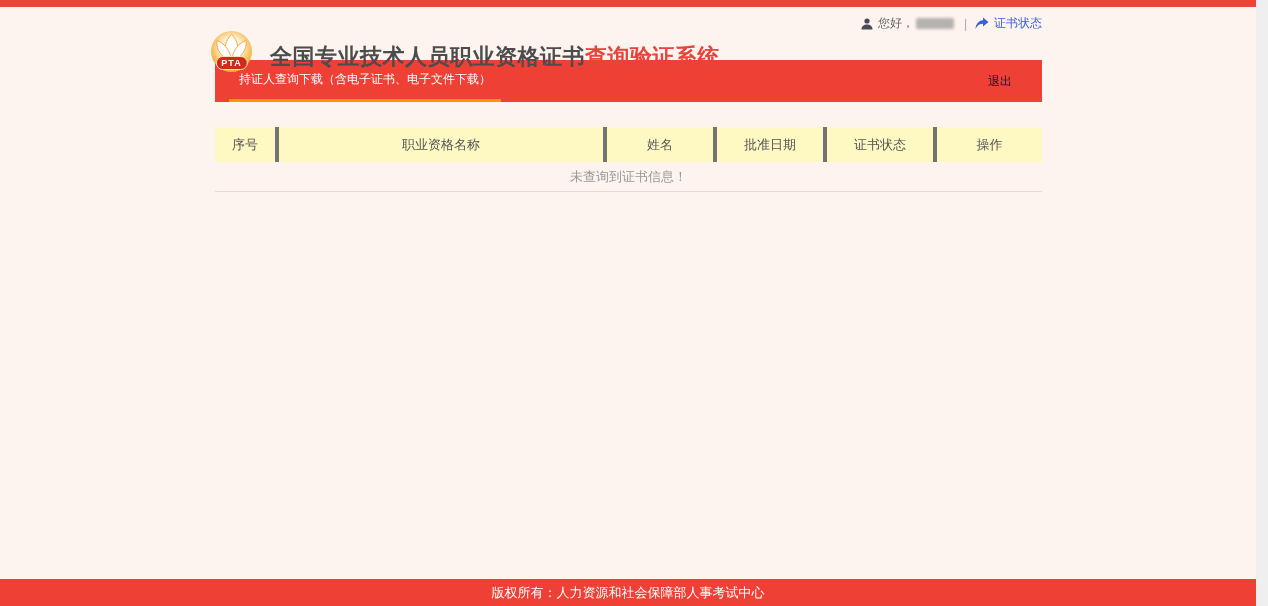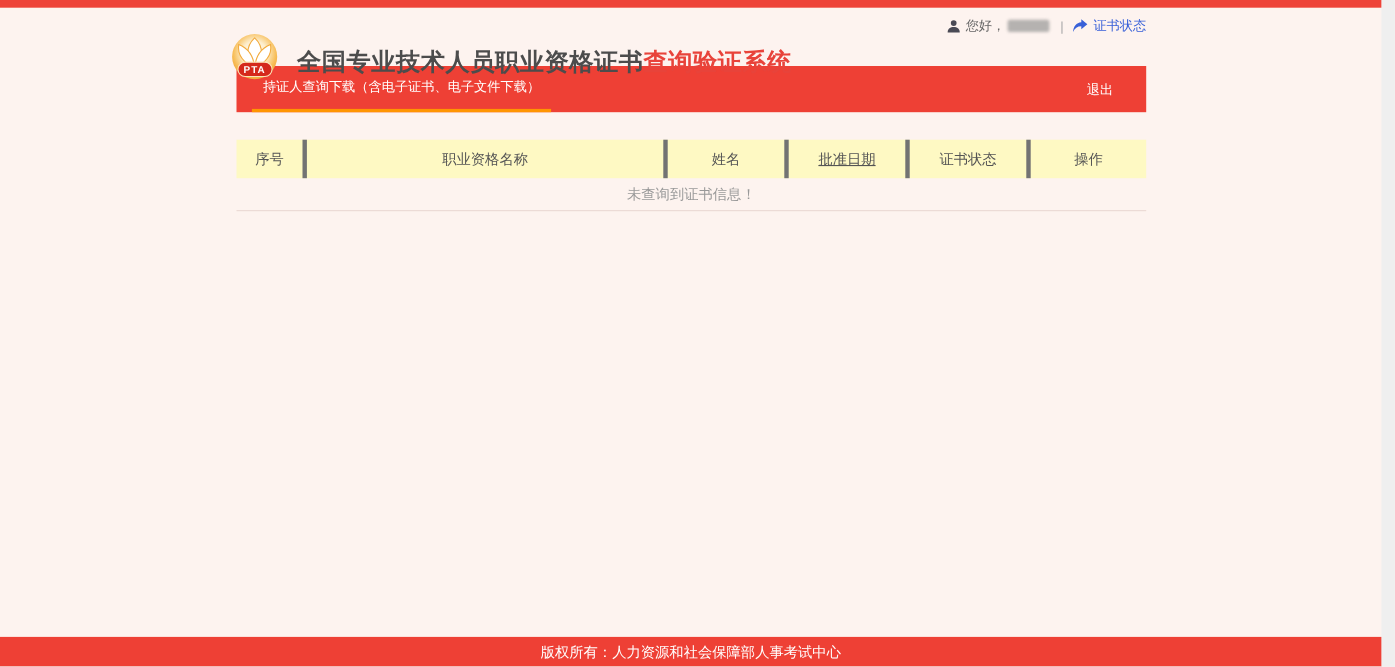--- a/index.html
+++ b/index.html
@@ -64,35 +64,35 @@
   }
   .tab {
     margin-left: 14px; padding: 0 10px;
     display: flex; align-items: center;
     color: #ffffff; font-size: 12px;
     border-bottom: 3px solid #ff9502; box-sizing: border-box;
     cursor: pointer; white-space: nowrap;
   }
   .logout {
     padding: 16px 30px; display: flex; align-items: center;
-    color: #ffffff; font-size: 12px; cursor: pointer;
+    color: #0f172a; font-size: 12px; cursor: pointer;
   }
 
   
   .table { margin-top: 25px; background: transparent; }
   .thead { display: flex; height: 35px; background: #fef9c3; }
   .th {
     display: flex; align-items: center; justify-content: center;
     font-size: 13px; color: #555; box-sizing: border-box;
   }
   .th + .th { border-left: 4px solid #737373; }
   .th:nth-child(1) { width: 60px; }
   .th:nth-child(2) { width: 328px; }
   .th:nth-child(3) { width: 110px; }
-  .th:nth-child(4) { width: 110px; text-decoration: underline; }
+  .th:nth-child(4) { width: 110px; }
   .th:nth-child(5) { width: 110px; }
   .th:nth-child(6) { flex: 1; }
   .empty-row {
     height: 29px;
     display: flex; align-items: center; justify-content: center;
     font-size: 13px; color: #999;
     border-bottom: 1px solid #ead9d3;
   }
 
   

